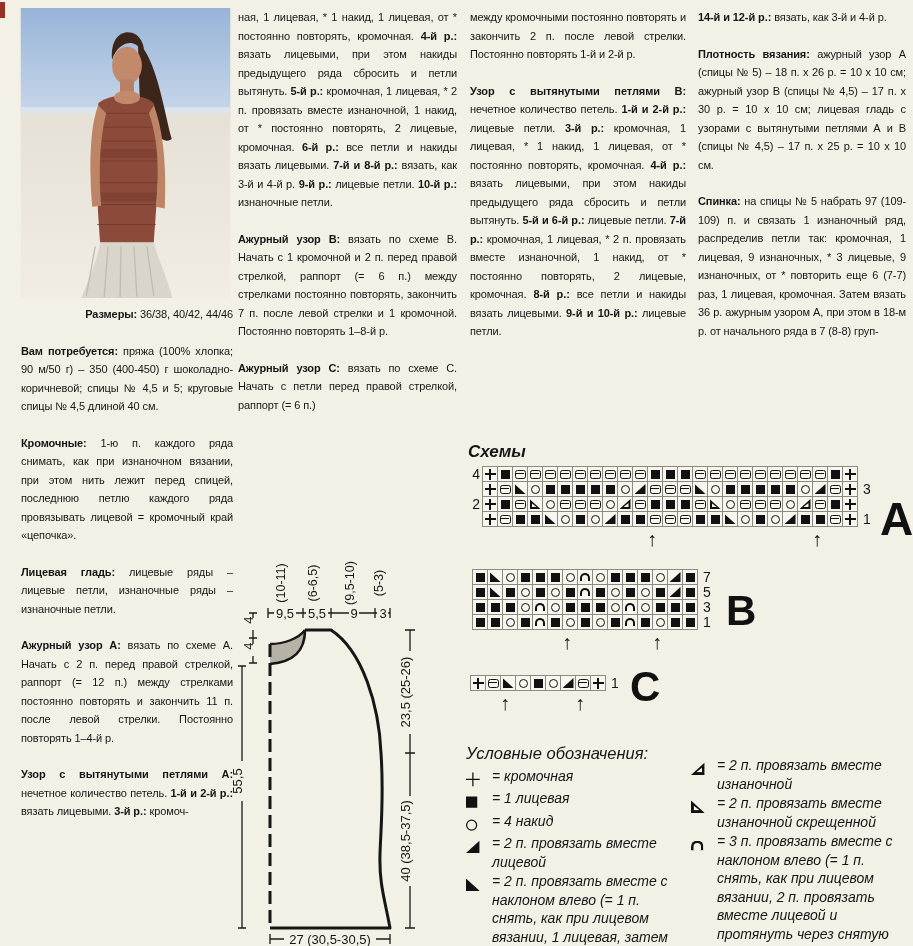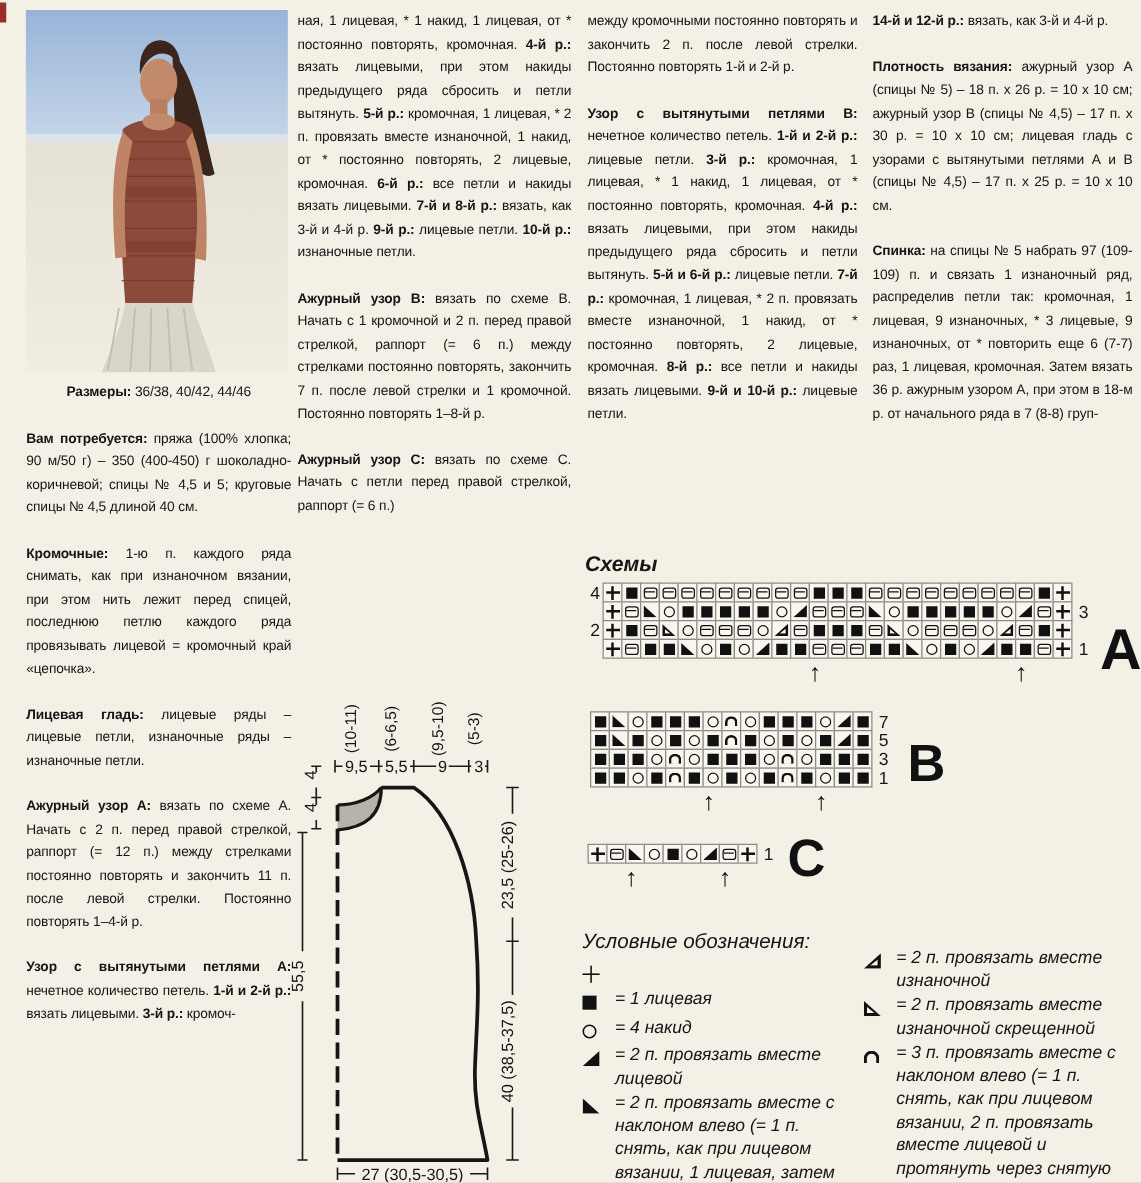--- a/index.html
+++ b/index.html
@@ -8,21 +8,21 @@
   .edge-mark{position:absolute;left:0;top:2px;width:5px;height:16px;background:#993026}
 
   
   .col{position:absolute;font-size:11px;line-height:18.5px;text-align:justify;letter-spacing:-0.1px}
   .col p{margin:0 0 18px 0}
   .col b{font-weight:bold}
   .col1{left:21px;top:305px;width:212px}
   .col2{left:238px;top:8px;width:219px}
   .col3{left:470px;top:8px;width:216px}
   .col4{left:698px;top:8px;width:208px}
-  .nojust{text-align:center}
+  .nojust{text-align:right}
 
   
   .photo{position:absolute;left:20px;top:8px;width:211px;height:290px}
 
   
   .diagram{position:absolute;left:233px;top:556px;width:230px;height:390px}
   .diagram text{font-family:"Liberation Sans",sans-serif;fill:#151515}
 
   
   .charts{position:absolute;left:452px;top:442px;width:461px;height:302px}
@@ -770,20 +770,21 @@
         </div>
       <div class="letter">C</div>
     </div>
   </div>
 
   <div class="legend legend-left">
     <div class="legend-title">Условные обозначения:</div>
     <div>
         <div class="legend-item">
           <span class="sym"><i class="glyph g-plus"></i></span>
+          <span class="txt">= кромочная</span>
         </div>
         <div class="legend-item">
           <span class="sym"><i class="glyph g-k"></i></span>
           <span class="txt">= 1 лицевая</span>
         </div>
         <div class="legend-item">
           <span class="sym"><i class="glyph g-o"></i></span>
           <span class="txt">= 4 накид</span>
         </div>
         <div class="legend-item">

